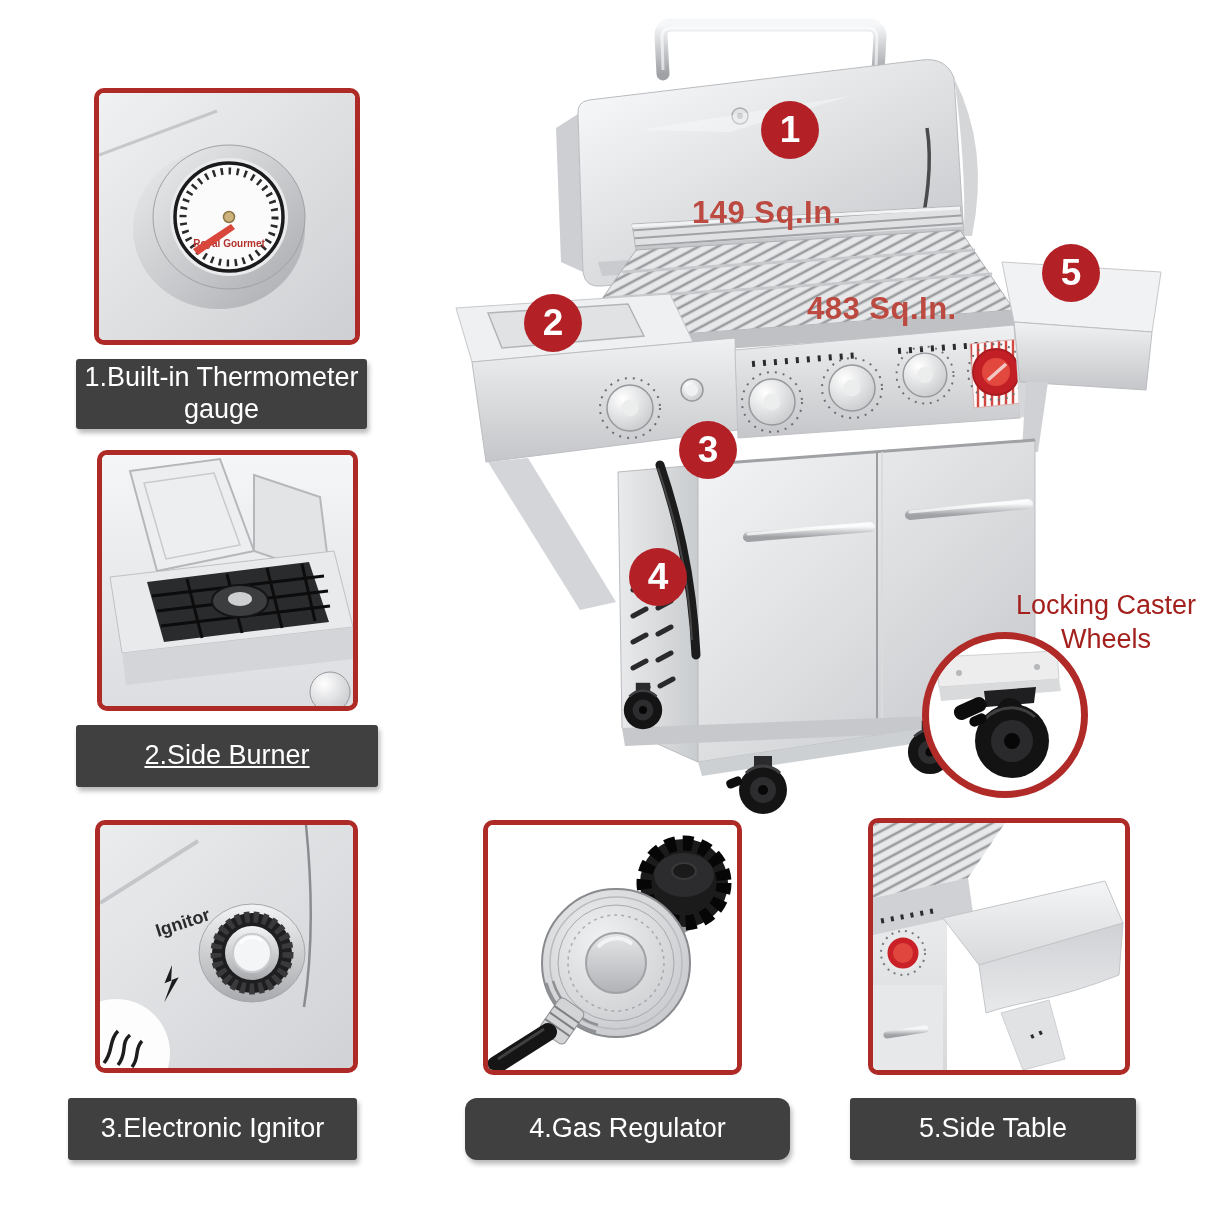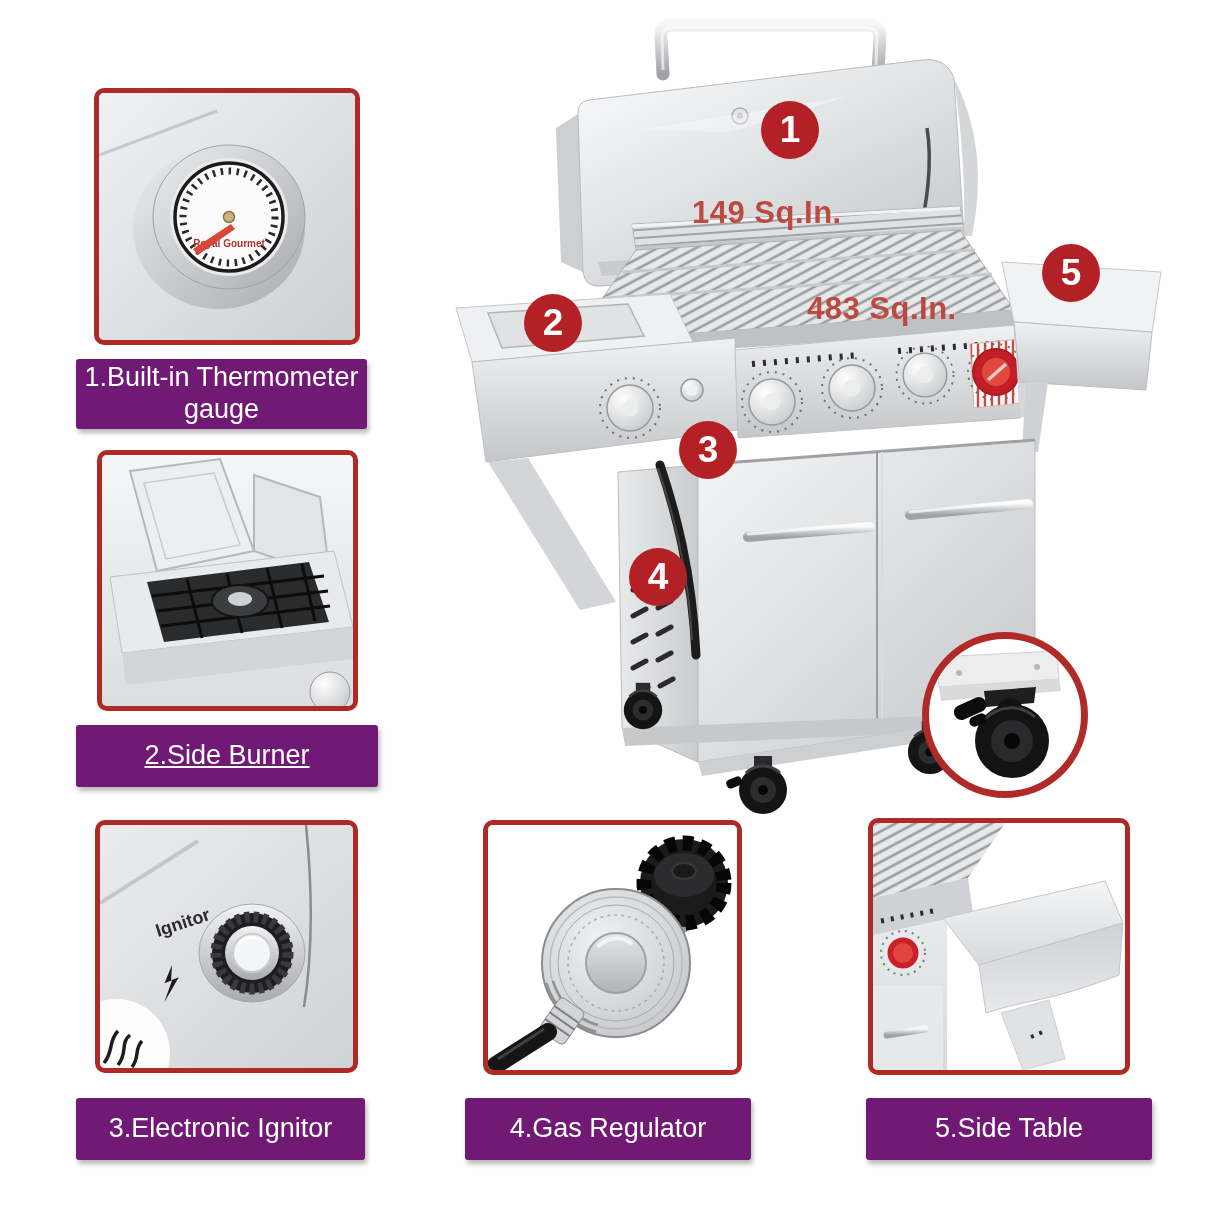--- a/index.html
+++ b/index.html
@@ -1,20 +1,20 @@
 <!DOCTYPE html>
 <html><head>
 <meta charset="utf-8">
 <style>
   html,body{margin:0;padding:0;background:#fff;}
   .canvas{position:relative;width:1214px;height:1214px;background:#ffffff;
           font-family:"Liberation Sans",sans-serif;overflow:hidden;}
   .inset{position:absolute;border:5px solid #AE2A26;border-radius:10px;overflow:hidden;background:#fff;}
   .inset svg{display:block;}
-  .bar{position:absolute;background:#701a75;color:#ffffff;display:flex;align-items:center;justify-content:center;
+  .bar{position:absolute;background:#404040;color:#ffffff;display:flex;align-items:center;justify-content:center;
        text-align:center;border-radius:3px;box-shadow:2px 4px 5px rgba(0,0,0,.28);
        font-size:27px;line-height:1.18;padding:2px 6px;box-sizing:border-box;font-weight:400;}
   .callout{position:absolute;width:58px;height:58px;border-radius:50%;background:#B32126;color:#fff;
            display:flex;align-items:center;justify-content:center;font-size:37px;font-weight:600;}
   .area-label{position:absolute;color:#BC4339;font-size:31px;font-weight:600;letter-spacing:.5px;opacity:.95;white-space:nowrap;}
   .caster-note{position:absolute;left:1003px;top:589px;width:206px;text-align:center;color:#A3201D;
                font-size:27px;line-height:1.25;}
   .caster-circle{position:absolute;left:922px;top:632px;width:152px;height:152px;border:7px solid #B02B28;
                  border-radius:50%;background:#fff;overflow:hidden;}
   .grill-svg{position:absolute;left:430px;top:10px;}
@@ -190,20 +190,21 @@
   <div class="callout" style="left:629px;top:548px;">
     <span>4</span>
     </div>
   <div class="callout" style="left:1042px;top:244px;">
     <span>5</span>
     </div>
 
   <div class="area-label" style="left:692px;top:195px;text-align:right;">149 Sq.In.</div>
   <div class="area-label" style="left:764px;top:291px;margin-left:43px;">483 Sq.In.</div>
 
+  <div class="caster-note">Locking Caster Wheels</div>
 
   <div class="caster-circle">
     <svg width="152" height="152" viewBox="0 0 152 152">
       <polygon points="8,18 128,12 130,40 10,48" fill="#ededee" stroke="#cfd1d3"></polygon>
       <polygon points="10,48 130,40 132,52 12,62" fill="#d8dadc"></polygon>
       <circle cx="30" cy="34" r="3" fill="#b5b7b9"></circle>
         <circle cx="108" cy="28" r="3" fill="#b5b7b9"></circle>
       <polygon points="55,52 107,48 105,64 57,68" fill="#1f1f21"></polygon>
       <circle cx="81" cy="72" r="13" fill="#121213"></circle>
       <polygon points="64,72 98,70 102,98 60,101" fill="#19191a"></polygon>
@@ -301,21 +302,21 @@
         <path d="M-12,-9 A15,15 0 0 1 10,-12" stroke="#ffffff" stroke-width="3" fill="none" opacity=".8"></path>
       </g>
       <circle cx="16" cy="228" r="54" fill="#fdfdfd"></circle>
       <g stroke="#1d1d1f" stroke-width="3.5" fill="none">
         <path d="M4,238 C14,226 8,216 18,206"></path>
         <path d="M18,240 C28,228 20,218 30,210"></path>
         <path d="M32,242 C40,232 34,224 42,216"></path>
       </g>
     </svg>
   </div>
-  <div class="bar" style="left:76px;top:1098px;width:289px;height:62px;">3.Electronic Ignitor</div>
+  <div class="bar" style="left:68px;top:1098px;width:289px;height:62px;">3.Electronic Ignitor</div>
 
   <div class="inset" style="left:483px;top:820px;width:249px;height:245px;">
     <svg width="249" height="245" viewBox="0 0 249 245">
       <defs>
         <radialGradient id="d_metal" cx=".4" cy=".35" r=".95">
           <stop offset="0" stop-color="#f0f1f2"></stop>
             <stop offset=".7" stop-color="#c9cbce"></stop>
             <stop offset="1" stop-color="#a0a2a5"></stop>
         </radialGradient>
         <linearGradient id="d_boss" x1="0" y1="0" x2="0" y2="1">
@@ -344,21 +345,21 @@
       <g transform="translate(74,196) rotate(35)">
         <rect x="-15" y="-20" width="30" height="40" rx="5" fill="#d3d4d6" stroke="#8f9194"></rect>
         <line x1="-15" y1="-8" x2="15" y2="-8" stroke="#7e8083" stroke-width="2"></line>
         <line x1="-15" y1="0" x2="15" y2="0" stroke="#7e8083" stroke-width="2"></line>
         <line x1="-15" y1="8" x2="15" y2="8" stroke="#7e8083" stroke-width="2"></line>
       </g>
       <path d="M8,240 C30,226 46,216 60,207" stroke="#151516" stroke-width="18" stroke-linecap="round" fill="none"></path>
       <path d="M10,234 C30,221 44,212 56,204" stroke="#454547" stroke-width="3" fill="none" opacity=".9"></path>
     </svg>
   </div>
-  <div class="bar" style="left:465px;top:1098px;width:286px;height:62px;">4.Gas Regulator</div>
+  <div class="bar" style="left:465px;top:1098px;width:325px;height:62px;border-radius:12px;">4.Gas Regulator</div>
 
   <div class="inset" style="left:868px;top:818px;width:252px;height:247px;">
     <svg width="252" height="247" viewBox="0 0 252 247">
       <defs>
         <linearGradient id="e_top" x1="0" y1="0" x2="0" y2="1">
           <stop offset="0" stop-color="#f4f5f6"></stop>
             <stop offset="1" stop-color="#d7d9db"></stop>
         </linearGradient>
         <linearGradient id="e_ap" x1="0" y1="0" x2="0" y2="1">
           <stop offset="0" stop-color="#cfd1d4"></stop>
@@ -376,15 +377,15 @@
         <circle r="10" fill="#e0463d"></circle>
       </g>
       <rect x="0" y="162" width="70" height="85" fill="#e6e8e9"></rect>
       <path d="M14,212 L52,206" stroke="url(#gChrome)" stroke-width="7" stroke-linecap="round"></path>
       <polygon points="70,95 232,58 250,100 106,142" fill="url(#e_top)" stroke="#c3c5c8"></polygon>
       <path d="M106,142 L250,100 L246,152 Q200,170 160,178 Q130,184 113,190 Z" fill="url(#e_ap)" stroke="#c3c5c8"></path>
       <polygon points="128,190 176,177 192,236 150,247" fill="#e0e2e4" stroke="#cdcfd2"></polygon>
       <line x1="158" y1="214" x2="172" y2="208" stroke="#2c2c2e" stroke-width="4" stroke-dasharray="3 6"></line>
     </svg>
   </div>
-  <div class="bar" style="left:850px;top:1098px;width:286px;height:62px;margin-left:16px;">5.Side Table</div>
+  <div class="bar" style="left:850px;top:1098px;width:286px;height:62px;">5.Side Table</div>
 
 </div>
 
 </body></html>

